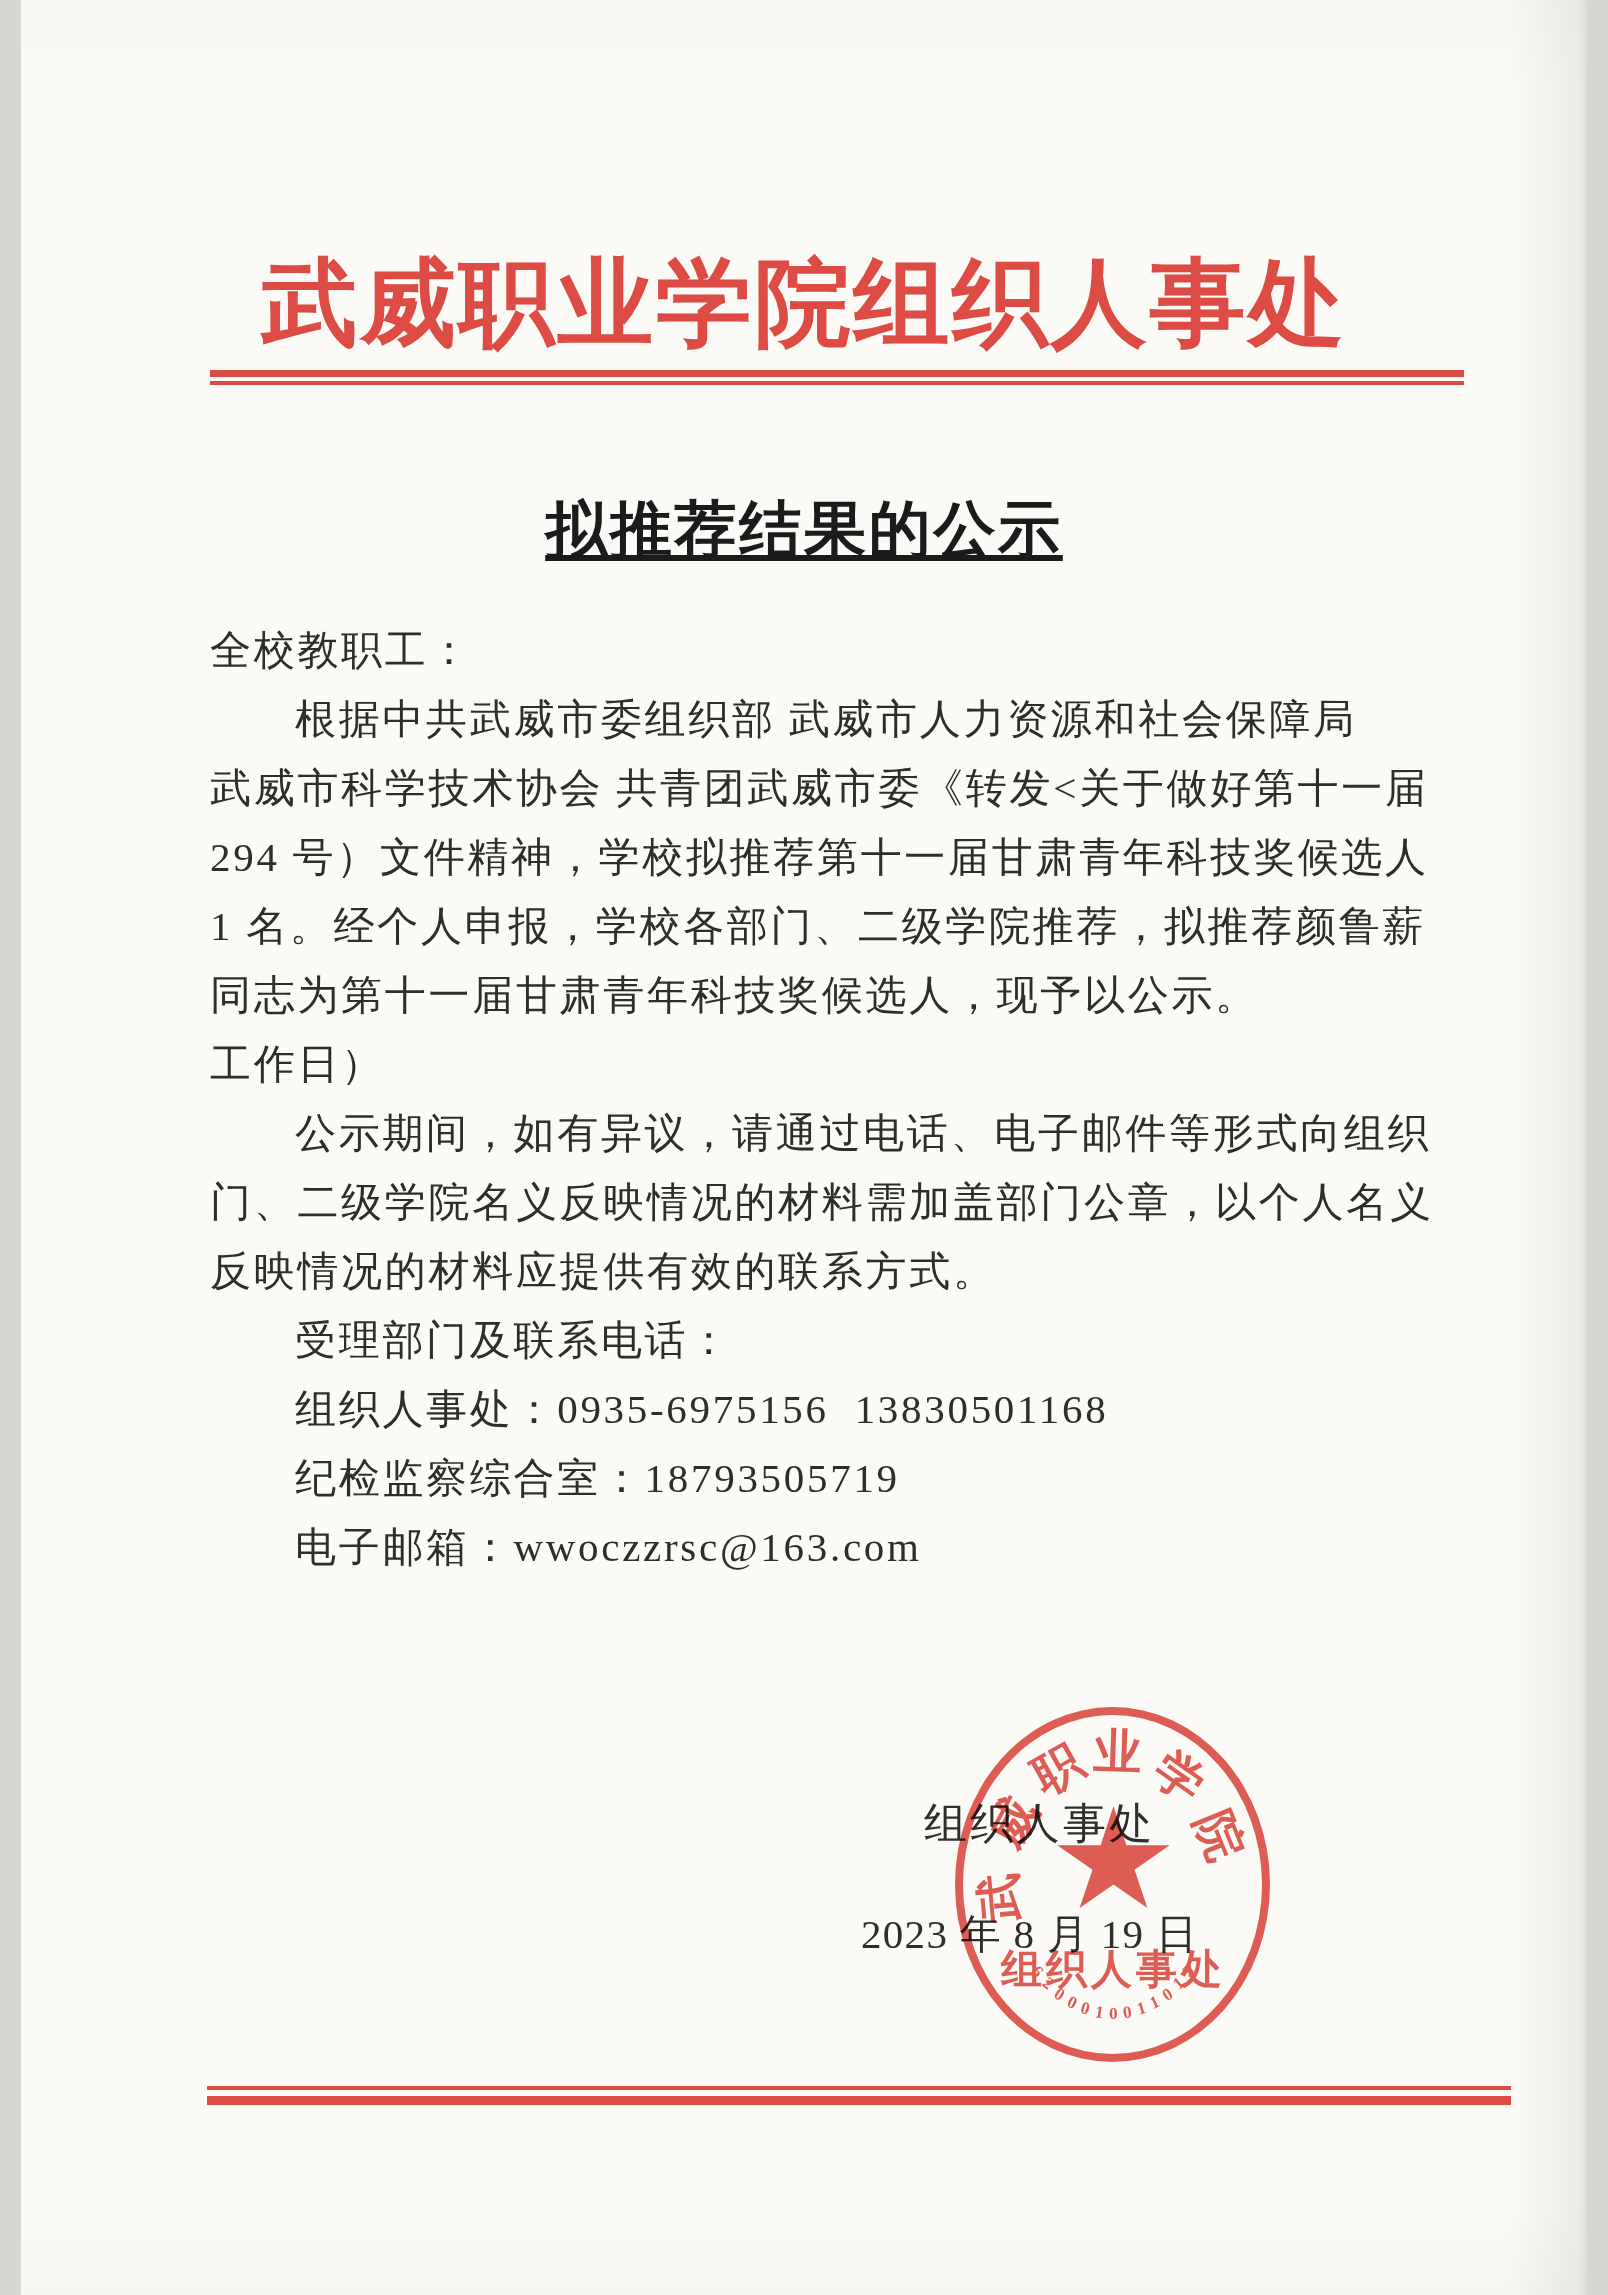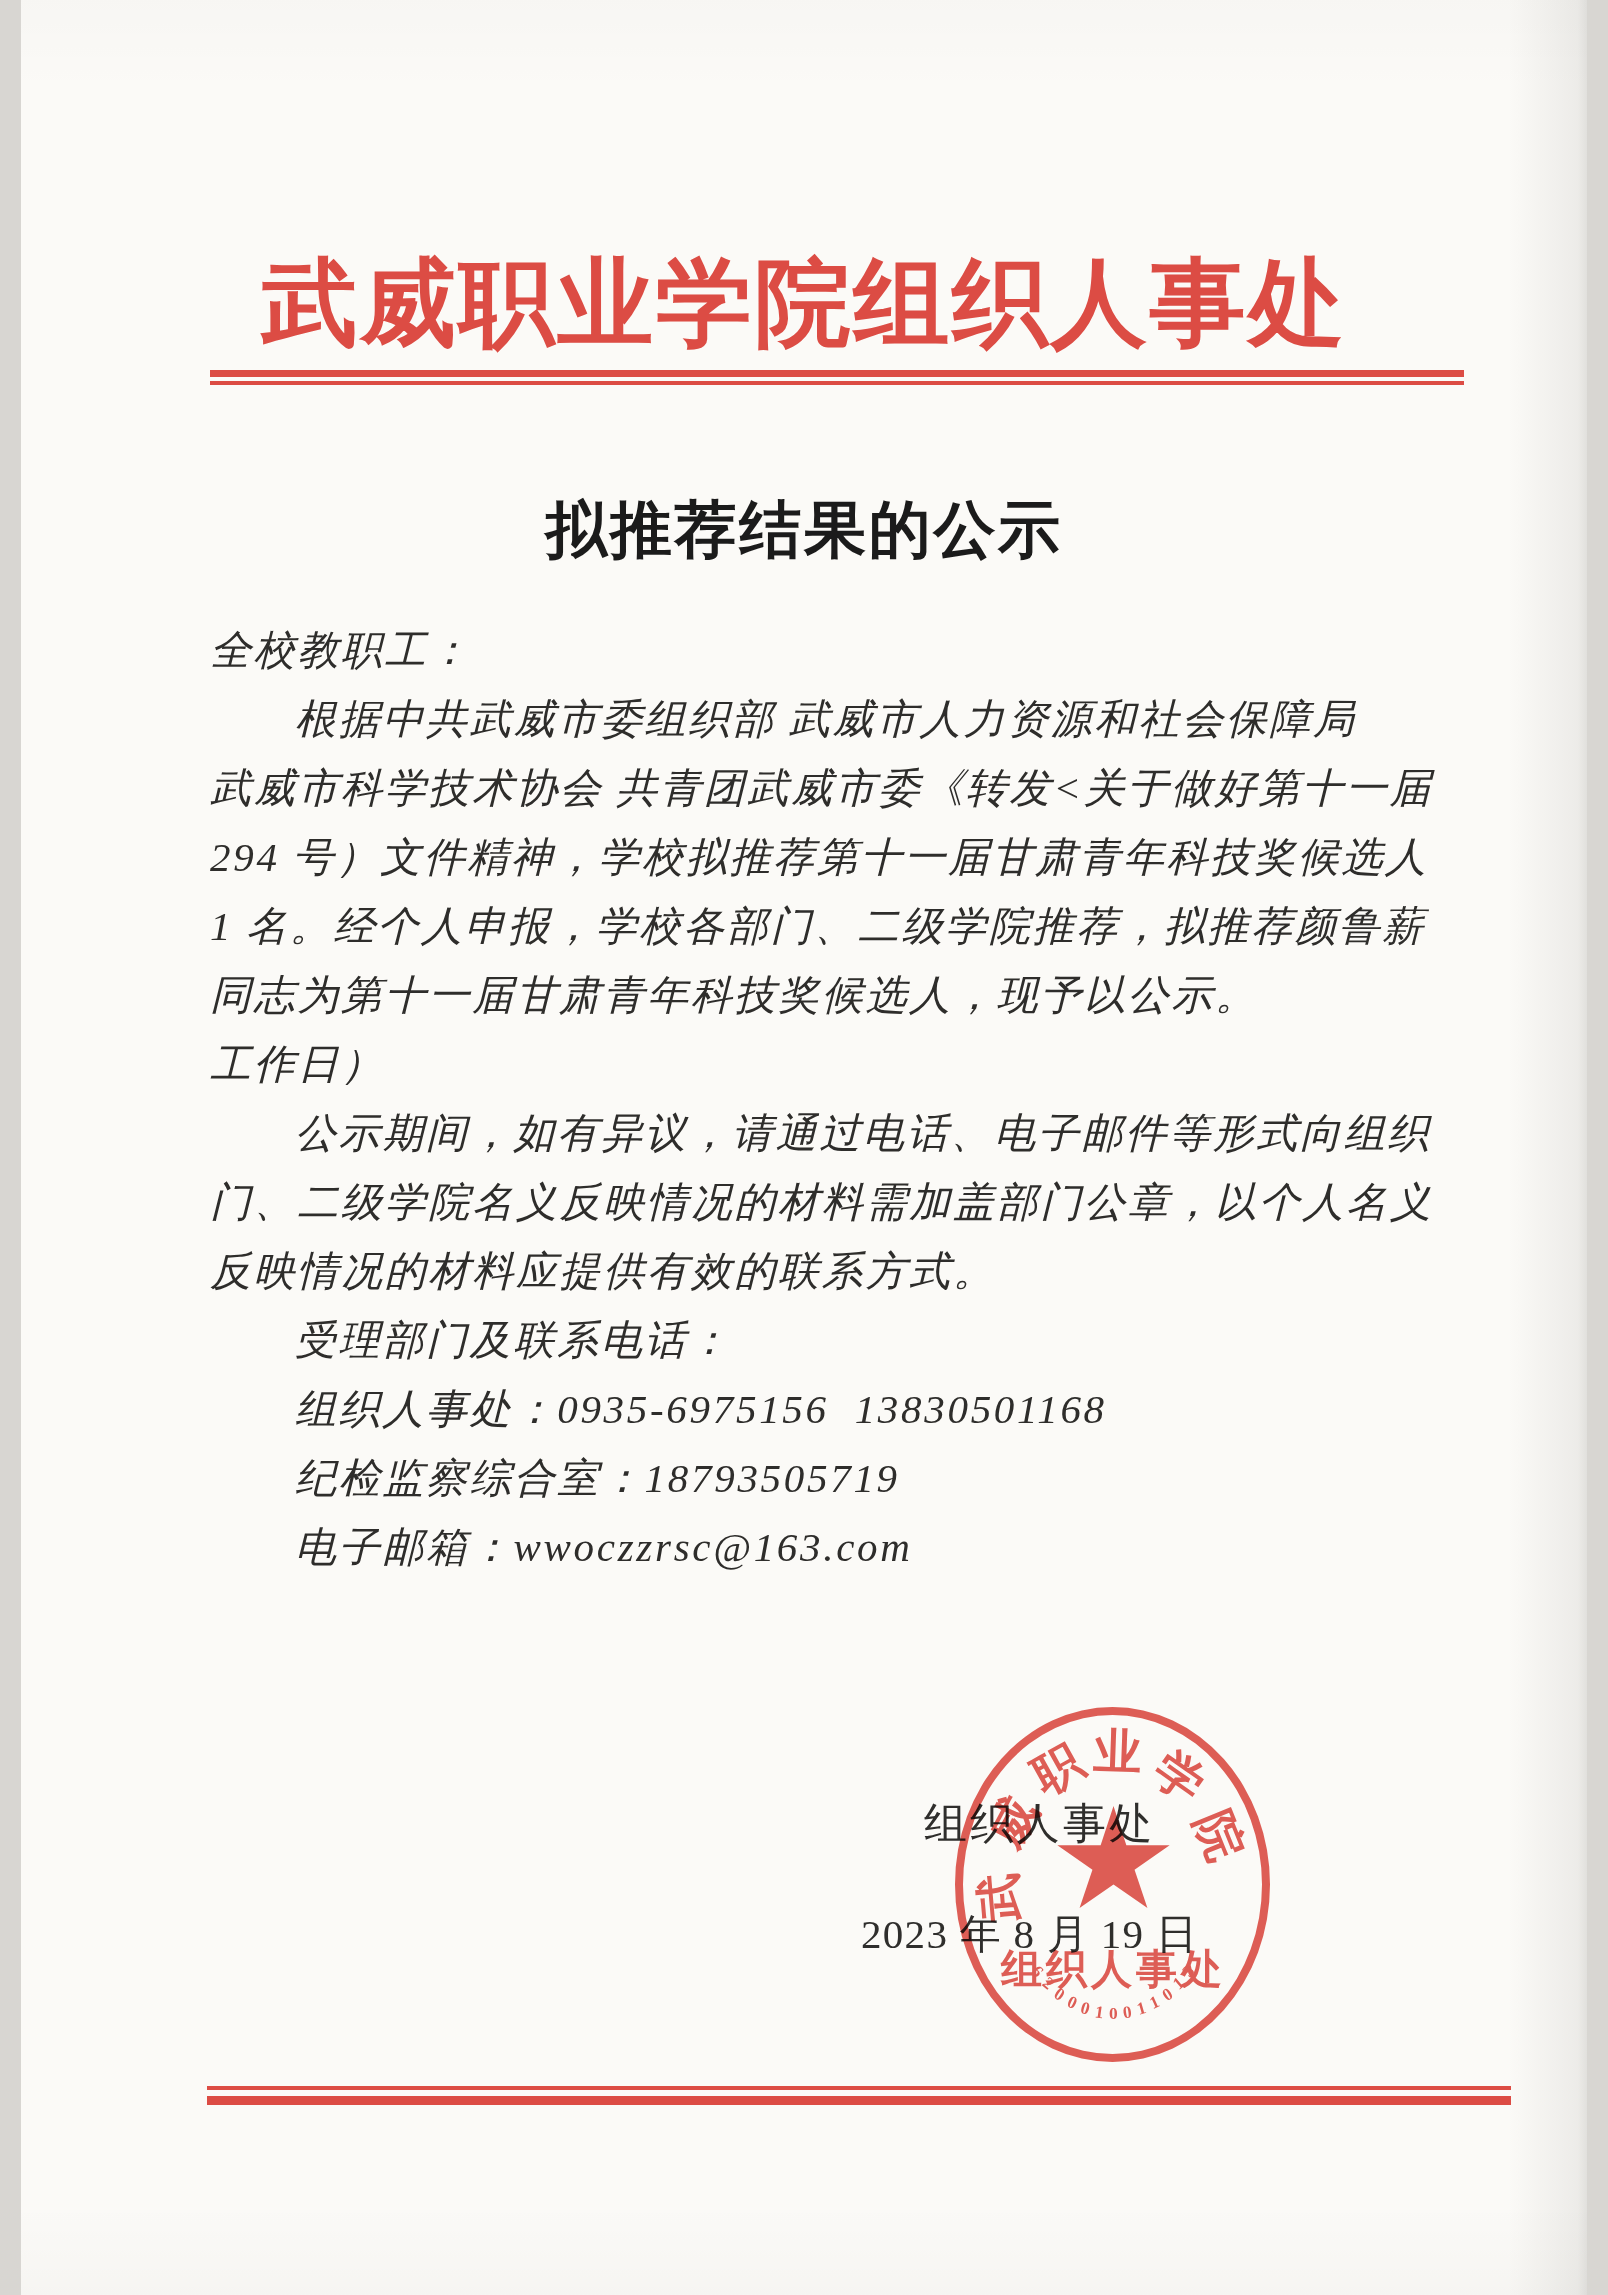--- a/index.html
+++ b/index.html
@@ -24,26 +24,26 @@
   .rule-top-thick{left:189px;top:370px;width:1254px;height:7.3px;}
   .rule-top-thin{left:189px;top:381px;width:1254px;height:4px;}
   .rule-bottom-thin{left:186px;top:2086px;width:1304px;height:4px;}
   .rule-bottom-thick{left:186px;top:2096px;width:1304px;height:8.7px;}
   .doc-title{
     position:absolute;left:0;width:100%;text-align:center;
     font-size:62px;font-weight:700;letter-spacing:2.7px;color:#1b1b1b;
     white-space:nowrap;
   }
   .doc-title-1{top:403px;}
-  .doc-title-2{top:488px;}
+  .doc-title-2{top:488px;text-decoration:underline;}
   .body-text{
     position:absolute;left:189px;top:616px;width:1269px;
     font-size:41px;color:#2e2d2b;letter-spacing:2.7px;
   }
-  .bline{height:69px;line-height:69px;white-space:pre;font-style:italic;}
+  .bline{height:69px;line-height:69px;white-space:pre;}
   .bline.ind{padding-left:85px;}
   .sig-dept{
     position:absolute;left:903px;top:1795px;
     font-size:43px;letter-spacing:3.3px;color:#2f2e2c;white-space:pre;
   }
   .sig-date{
     position:absolute;left:840px;top:1907px;
     font-size:41px;letter-spacing:1.3px;color:#2f2e2c;white-space:pre;
   }
   .seal{

